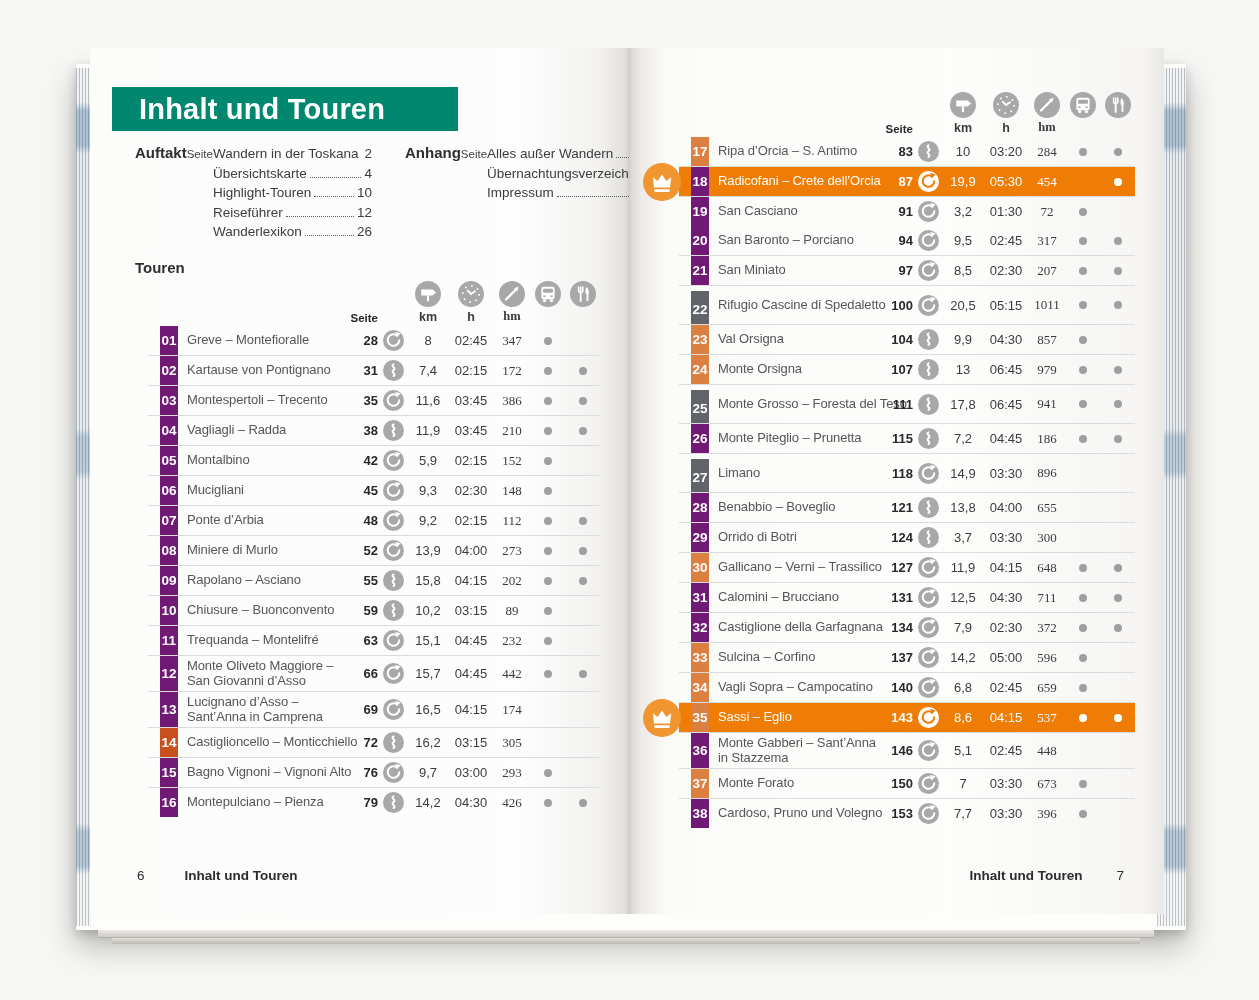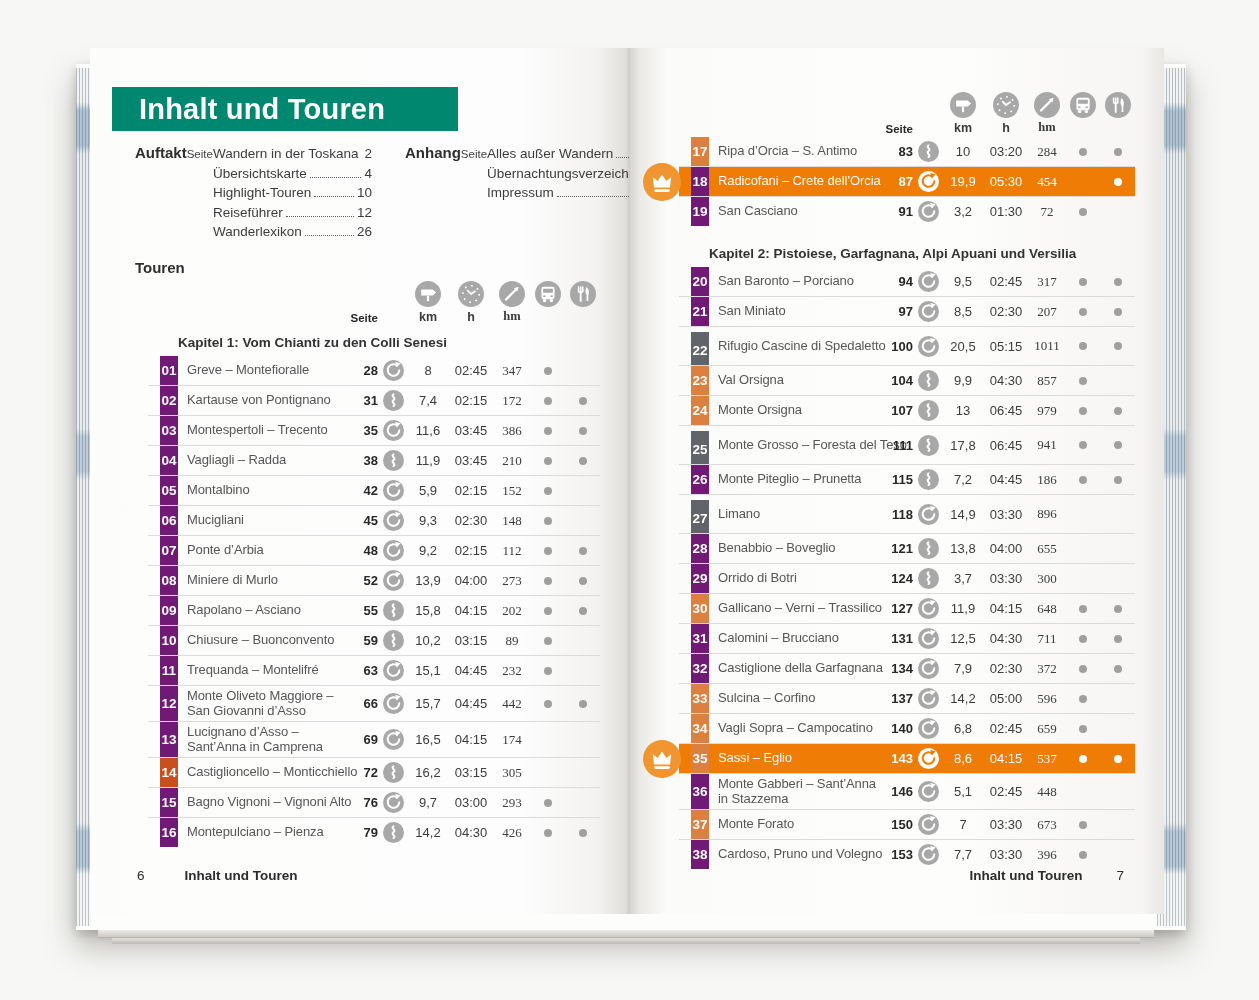--- a/index.html
+++ b/index.html
@@ -238,21 +238,20 @@
         <div class="c c-num"></div>
           <div class="c c-name"></div>
         <div class="c c-page">Seite</div>
         <div class="c c-route"></div>
         <div class="c c-km">km</div>
         <div class="c c-time">h</div>
         <div class="c c-hm">hm</div>
         <div class="c c-bus"></div>
           <div class="c c-food"></div>
       </div>
-      <div class="chapter-title">Kapitel 1: Vom Chianti zu den Colli Senesi</div>
       <div class="tours-list" id="list-left">
           <div class="tour-row">
     <div class="c c-num">
               <span class="num-box diff-blue">01</span>
             </div>
     <div class="c c-name">
               <span class="name-text">Greve – Montefioralle</span>
             </div>
     <div class="c c-page">28</div>
     <div class="c c-route">
@@ -834,21 +833,20 @@
     <div class="c c-time val">01:30</div>
     <div class="c c-hm val">72</div>
     <div class="c c-bus">
               <span class="dot on"></span>
             </div>
     <div class="c c-food">
               <span class="dot"></span>
             </div>
   </div>
         </div>
-      <div class="chapter-title second">Kapitel 2: Pistoiese, Garfagnana, Alpi Apuani und Versilia</div>
       <div class="tours-list" id="list-right-ch2">
           <div class="tour-row">
     <div class="c c-num">
               <span class="num-box diff-blue">20</span>
             </div>
     <div class="c c-name">
               <span class="name-text">San Baronto – Porciano</span>
             </div>
     <div class="c c-page">94</div>
     <div class="c c-route">

